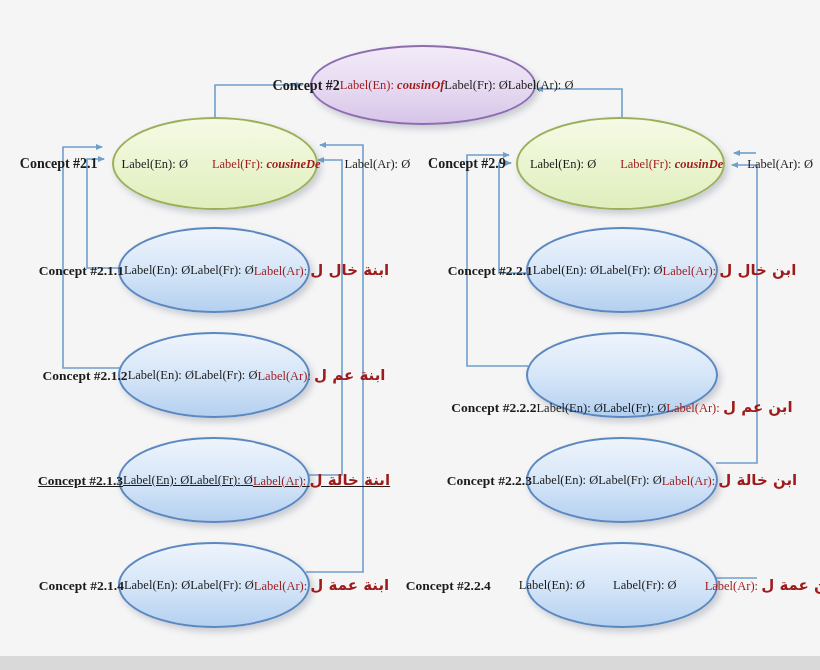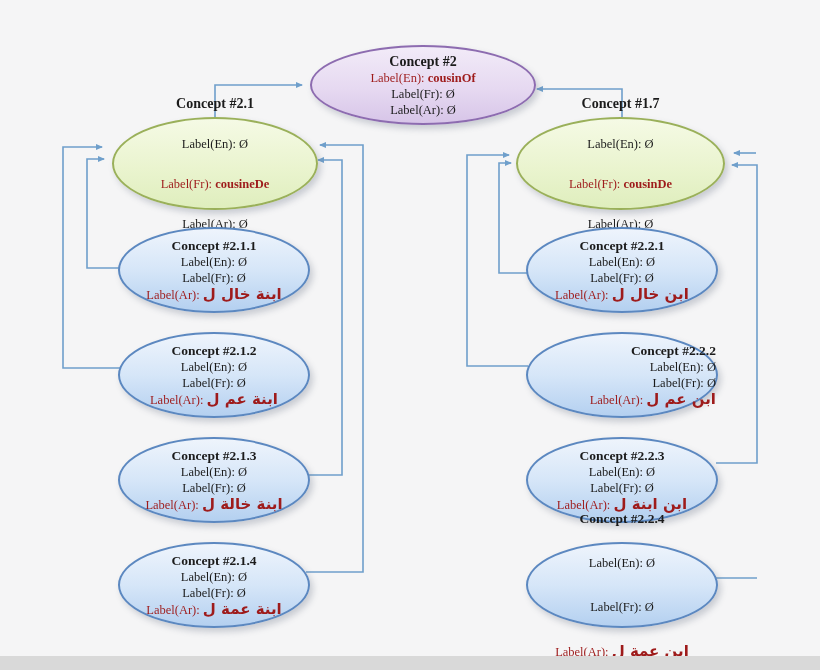--- a/index.html
+++ b/index.html
@@ -4,52 +4,52 @@
 <style>
   html,body{margin:0;padding:0;background:#ffffff;}
   .stage{
     position:relative;width:820px;height:670px;overflow:hidden;
     background:#f5f5f6;
     font-family:"Liberation Serif", serif;
   }
   .edges{position:absolute;left:0;top:0;width:820px;height:670px;}
   .node{
     position:absolute;box-sizing:border-box;border-radius:50%;
-    display:flex;flex-direction:column;justify-content:center;align-items:center;
+    display:flex;flex-direction:row;justify-content:center;align-items:center;
     text-align:center;color:#1b1b1b;
     box-shadow:3px 4px 6px rgba(100,110,130,0.30);
   }
   .node .title{font-weight:bold;font-size:13.5px;line-height:17px;white-space:nowrap;}
   .node .line{font-size:12.5px;line-height:16px;white-space:nowrap;}
   .purple{
     background:linear-gradient(180deg,#f2ebf8 0%,#e6d9f1 55%,#d7c5e8 100%);
     border:2.5px solid #8d6cb0;
   }
   .green{
     background:linear-gradient(180deg,#f5fae5 0%,#eaf4cf 55%,#dfeebd 100%);
     border:2.5px solid #9ab05a;
     gap:24px;
   }
   .blue{
     background:linear-gradient(180deg,#eef4fc 0%,#d6e6f8 50%,#b4d0f0 100%);
     border:2px solid #5c88c0;
     width:192px;height:86px;
   }
   .red-line{color:#9e1b1b;}
-  .hl{font-weight:bold;}
+  .hl{font-weight:bold;font-style:italic;}
   .ar{font-family:"DejaVu Sans",sans-serif;font-weight:bold;font-size:15px;}
   
   .n-c2  {left:310px;top:45px;width:226px;height:80px;}
   .n-c2 .title{font-size:14px;}
   .n-c21 {left:112px;top:117px;width:206px;height:93px;}
   .n-c22 {left:516px;top:117px;width:209px;height:93px;}
   .n-c21 .title,.n-c22 .title{font-size:14px;}
   .n-c211{left:118px;top:227px;}
   .n-c212{left:118px;top:332px;}
-  .n-c213{left:118px;top:437px;}
+  .n-c213{left:118px;top:437px;text-decoration:underline;}
   .n-c214{left:118px;top:542px;}
   .n-c221{left:526px;top:227px;}
   .n-c222{left:526px;top:332px;align-items:flex-end;}
   .n-c223{left:526px;top:437px;}
   .n-c224{left:526px;top:542px;gap:28px;}
   
   .legend{position:absolute;left:614px;top:51px;display:flex;align-items:center;white-space:nowrap;}
   .legend-swatch{display:inline-block;width:21px;height:2px;background:#7ba7d0;margin-right:15px;}
   .legend-text{font-weight:bold;font-style:italic;font-size:15px;color:#111;}
   .bottom-strip{position:absolute;left:0;top:656px;width:820px;height:14px;background:#d9d9d9;}
@@ -88,21 +88,21 @@
   </div>
 
   <div class="node green n-c21">
     <div class="title">Concept #2.1</div>
     <div class="line"><span>Label(En):</span> <span>Ø</span></div>
     <div class="line red-line"><span>Label(Fr):</span> <span class="hl">cousineDe</span></div>
     <div class="line"><span>Label(Ar):</span> <span>Ø</span></div>
   </div>
 
   <div class="node green n-c22">
-    <div class="title">Concept #1.7</div>
+    <div class="title">Concept #2.9</div>
     <div class="line"><span>Label(En):</span> <span>Ø</span></div>
     <div class="line red-line"><span>Label(Fr):</span> <span class="hl">cousinDe</span></div>
     <div class="line"><span>Label(Ar):</span> <span>Ø</span></div>
   </div>
 
   <div class="node blue n-c211">
     <div class="title">Concept #2.1.1</div>
     <div class="line"><span>Label(En):</span> <span>Ø</span></div>
     <div class="line"><span>Label(Fr):</span> <span>Ø</span></div>
     <div class="line red-line"><span>Label(Ar):</span> <span class="ar">ابنة خال ل</span></div>
@@ -140,21 +140,21 @@
     <div class="title">Concept #2.2.2</div>
     <div class="line"><span>Label(En):</span> <span>Ø</span></div>
     <div class="line"><span>Label(Fr):</span> <span>Ø</span></div>
     <div class="line red-line"><span>Label(Ar):</span> <span class="ar">ابن عم ل</span></div>
   </div>
 
   <div class="node blue n-c223">
     <div class="title">Concept #2.2.3</div>
     <div class="line"><span>Label(En):</span> <span>Ø</span></div>
     <div class="line"><span>Label(Fr):</span> <span>Ø</span></div>
-    <div class="line red-line"><span>Label(Ar):</span> <span class="ar">ابن ابنة ل</span></div>
+    <div class="line red-line"><span>Label(Ar):</span> <span class="ar">ابن خالة ل</span></div>
   </div>
 
   <div class="node blue n-c224">
     <div class="title">Concept #2.2.4</div>
     <div class="line"><span>Label(En):</span> <span>Ø</span></div>
     <div class="line"><span>Label(Fr):</span> <span>Ø</span></div>
     <div class="line red-line"><span>Label(Ar):</span> <span class="ar">ابن عمة ل</span></div>
   </div>
 
 

